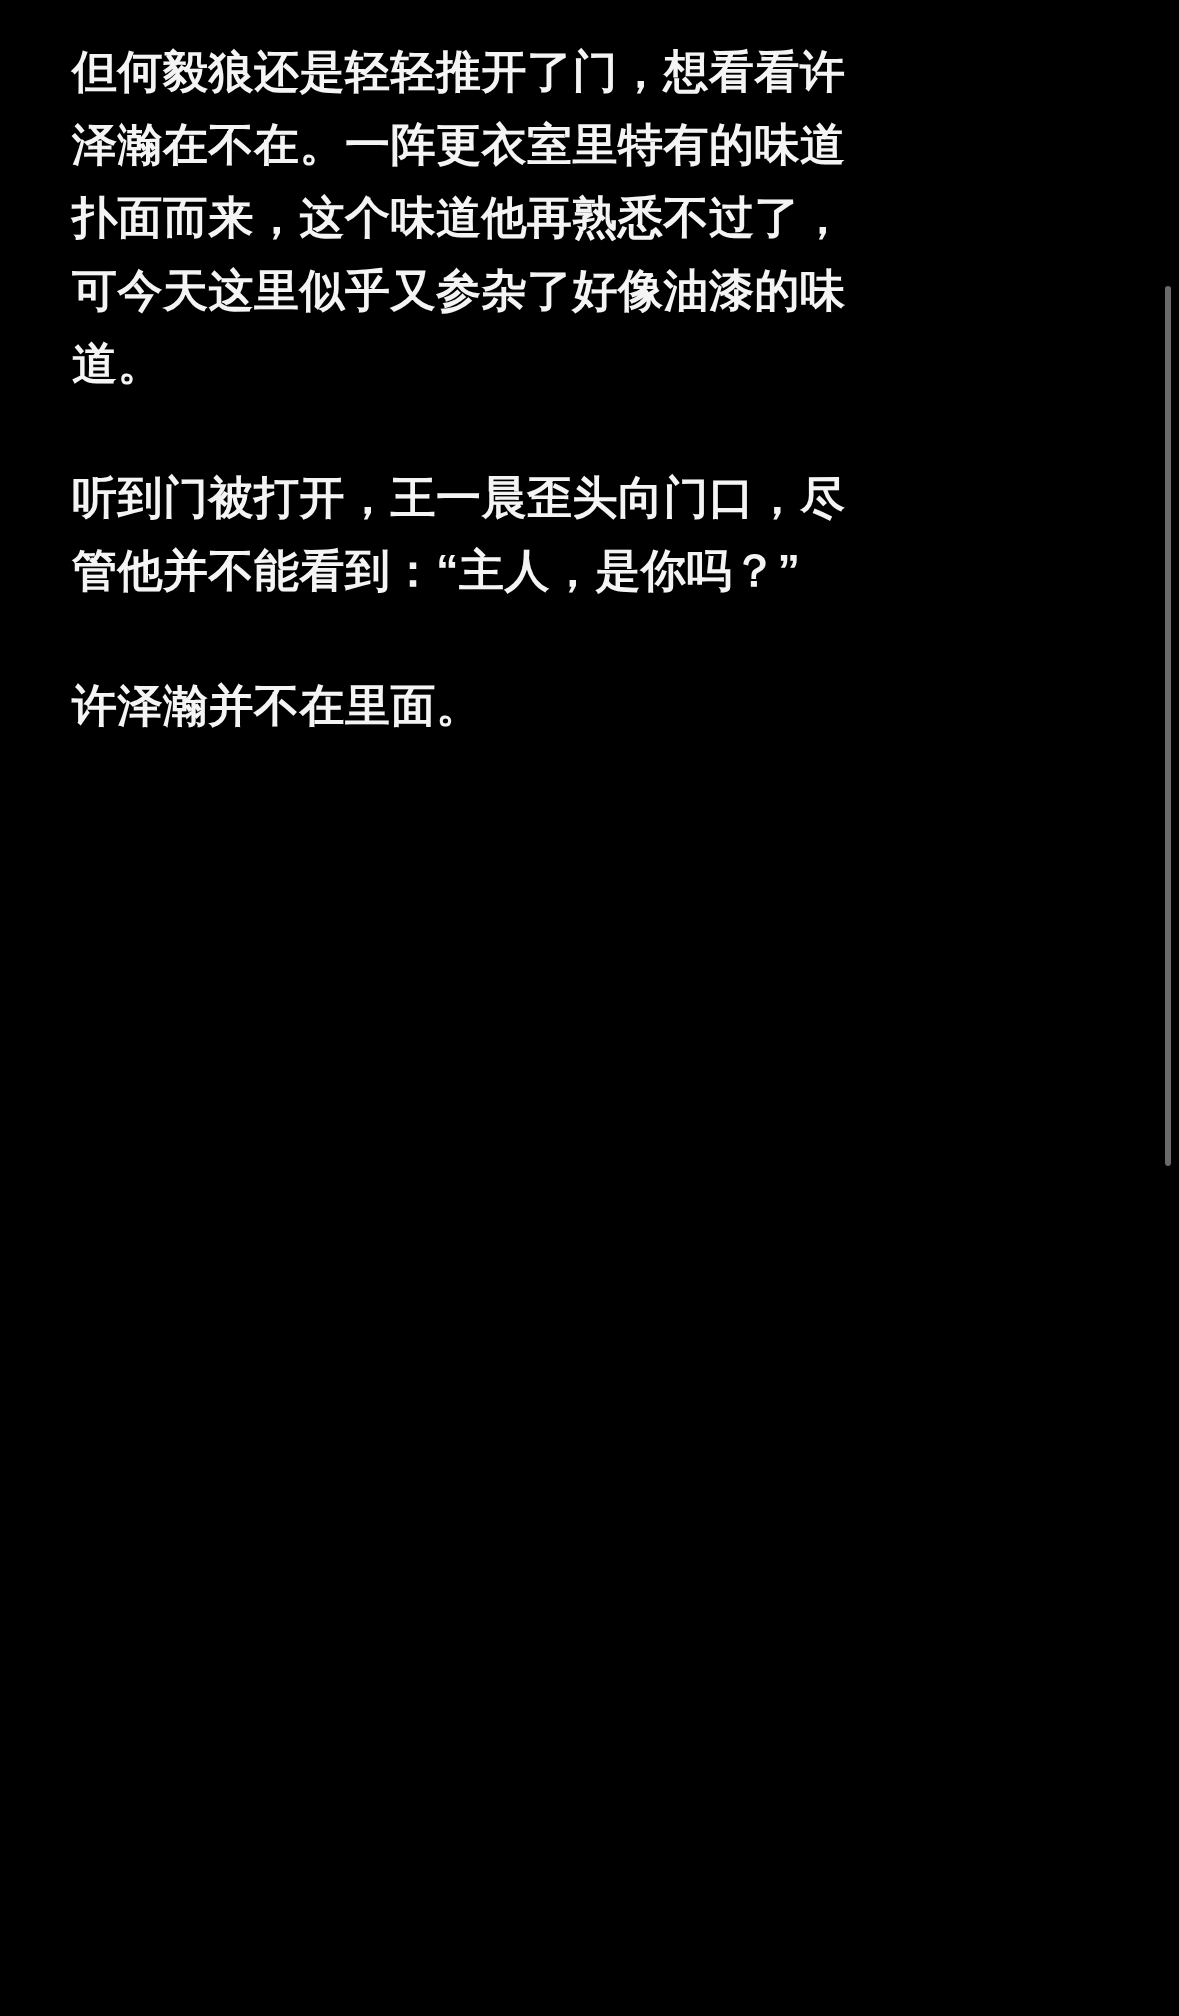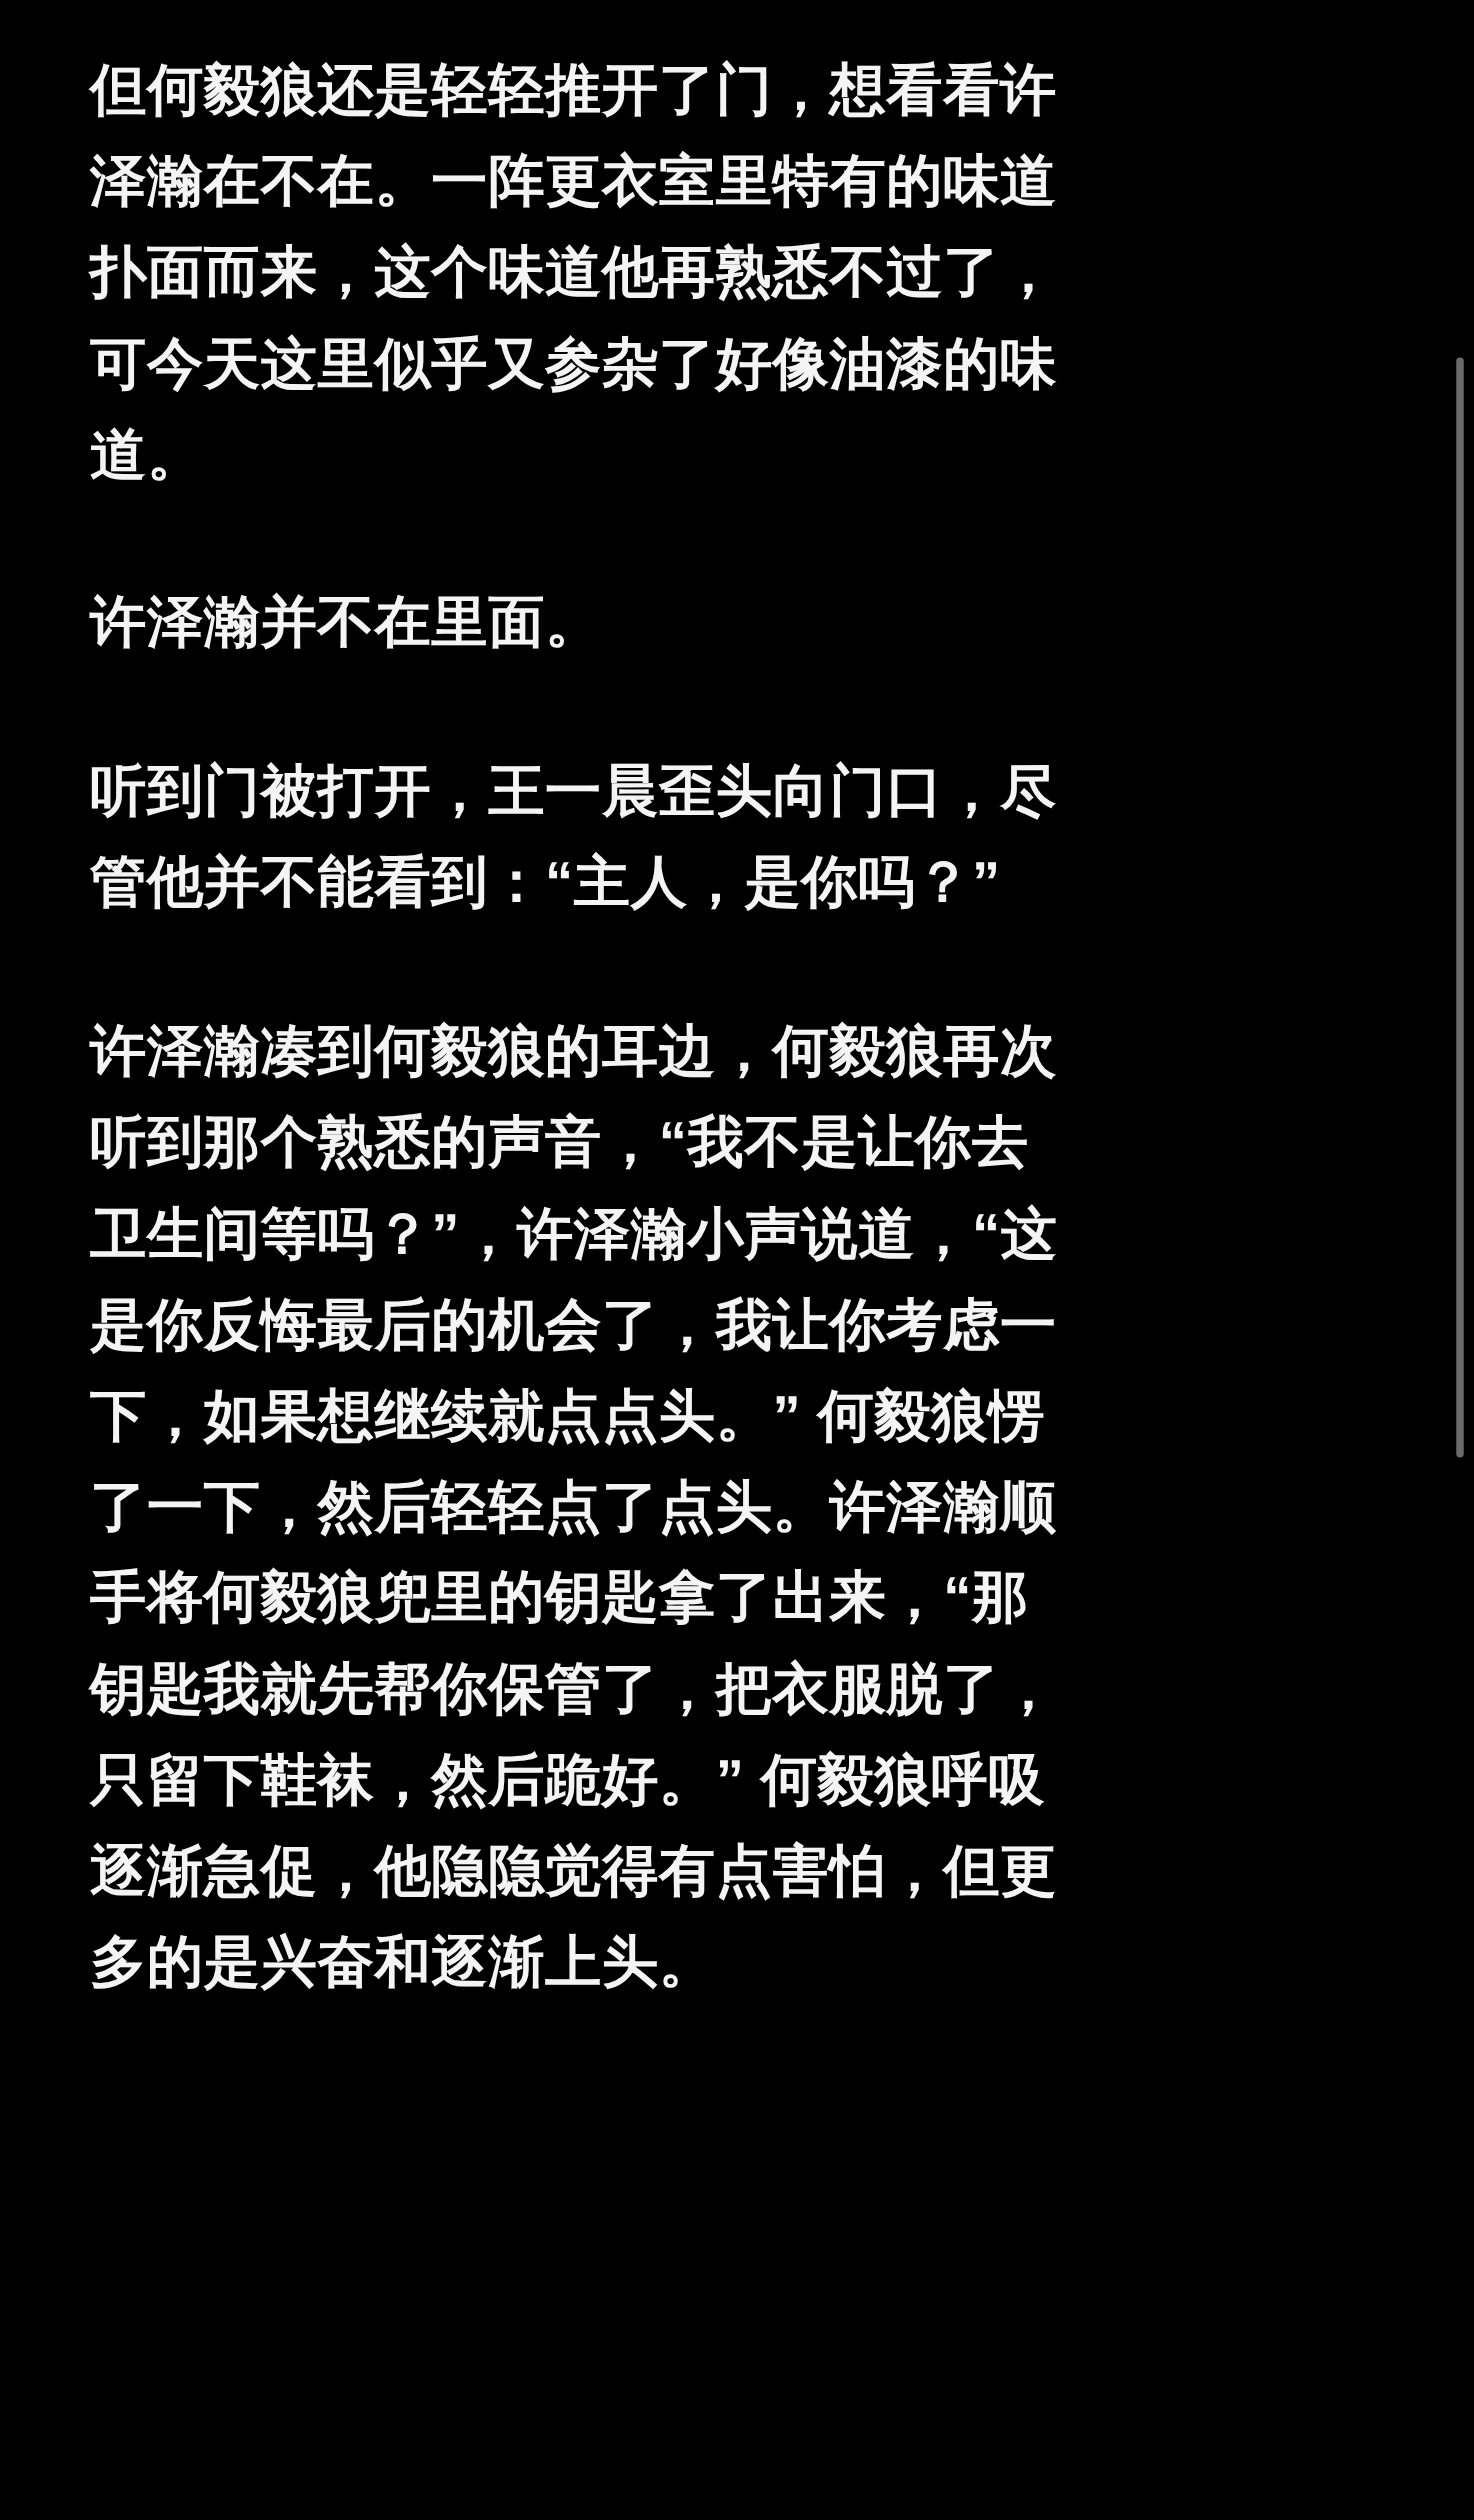--- a/index.html
+++ b/index.html
@@ -53,20 +53,19 @@
     height: 880px;
     border-radius: 3px;
     background: #6a6a6a;
   }
 </style>
 </head>
 <body>
 
 <div class="reader">
   <p class="para">但何毅狼还是轻轻推开了门，想看看许泽瀚在不在。一阵更衣室里特有的味道扑面而来，这个味道他再熟悉不过了，可今天这里似乎又参杂了好像油漆的味道。</p>
+  <p class="para">听到门被打开，王一晨歪头向门口，尽管他并不能看到：“主人，是你吗？”</p>
   <p class="para">许泽瀚并不在里面。</p>
-  <p class="para">听到门被打开，王一晨歪头向门口，尽管他并不能看到：“主人，是你吗？”</p>
-  <p class="para">许泽瀚凑到何毅狼的耳边，何毅狼再次听到那个熟悉的声音，“我不是让你去卫生间等吗？”，许泽瀚小声说道，“这是你反悔最后的机会了，我让你考虑一下，如果想继续就点点头。” 何毅狼愣了一下，然后轻轻点了点头。许泽瀚顺手将何毅狼兜里的钥匙拿了出来，“那钥匙我就先帮你保管了，把衣服脱了，只留下鞋袜，然后跪好。” 何毅狼呼吸逐渐急促，他隐隐觉得有点害怕，但更多的是兴奋和逐渐上头。</p>
 </div>
 
 <div class="scrollbar-track">
   <div class="scrollbar-thumb"></div>
 </div>
 
 </body></html>

